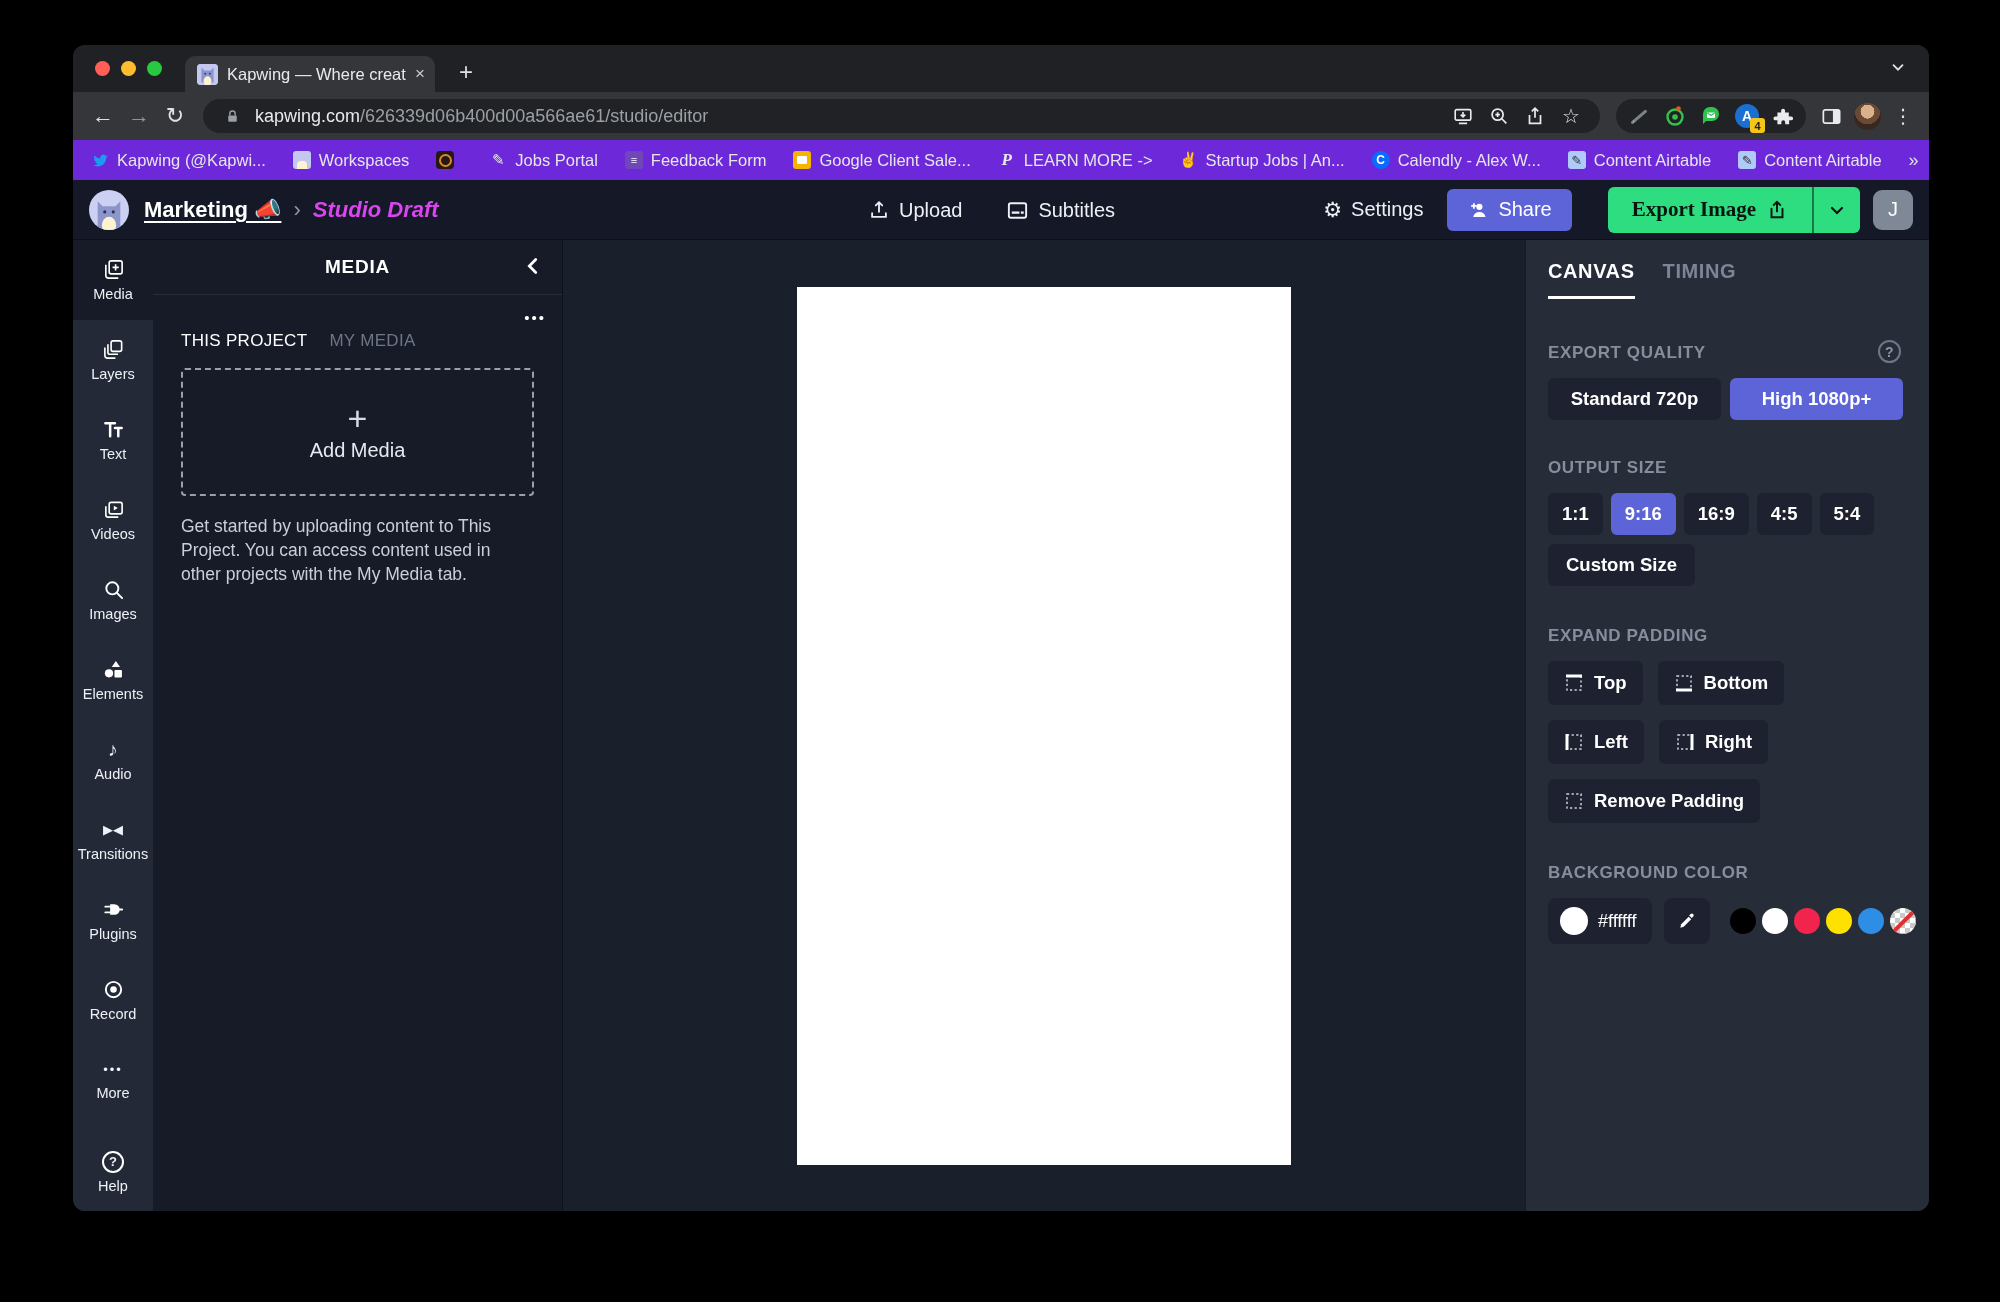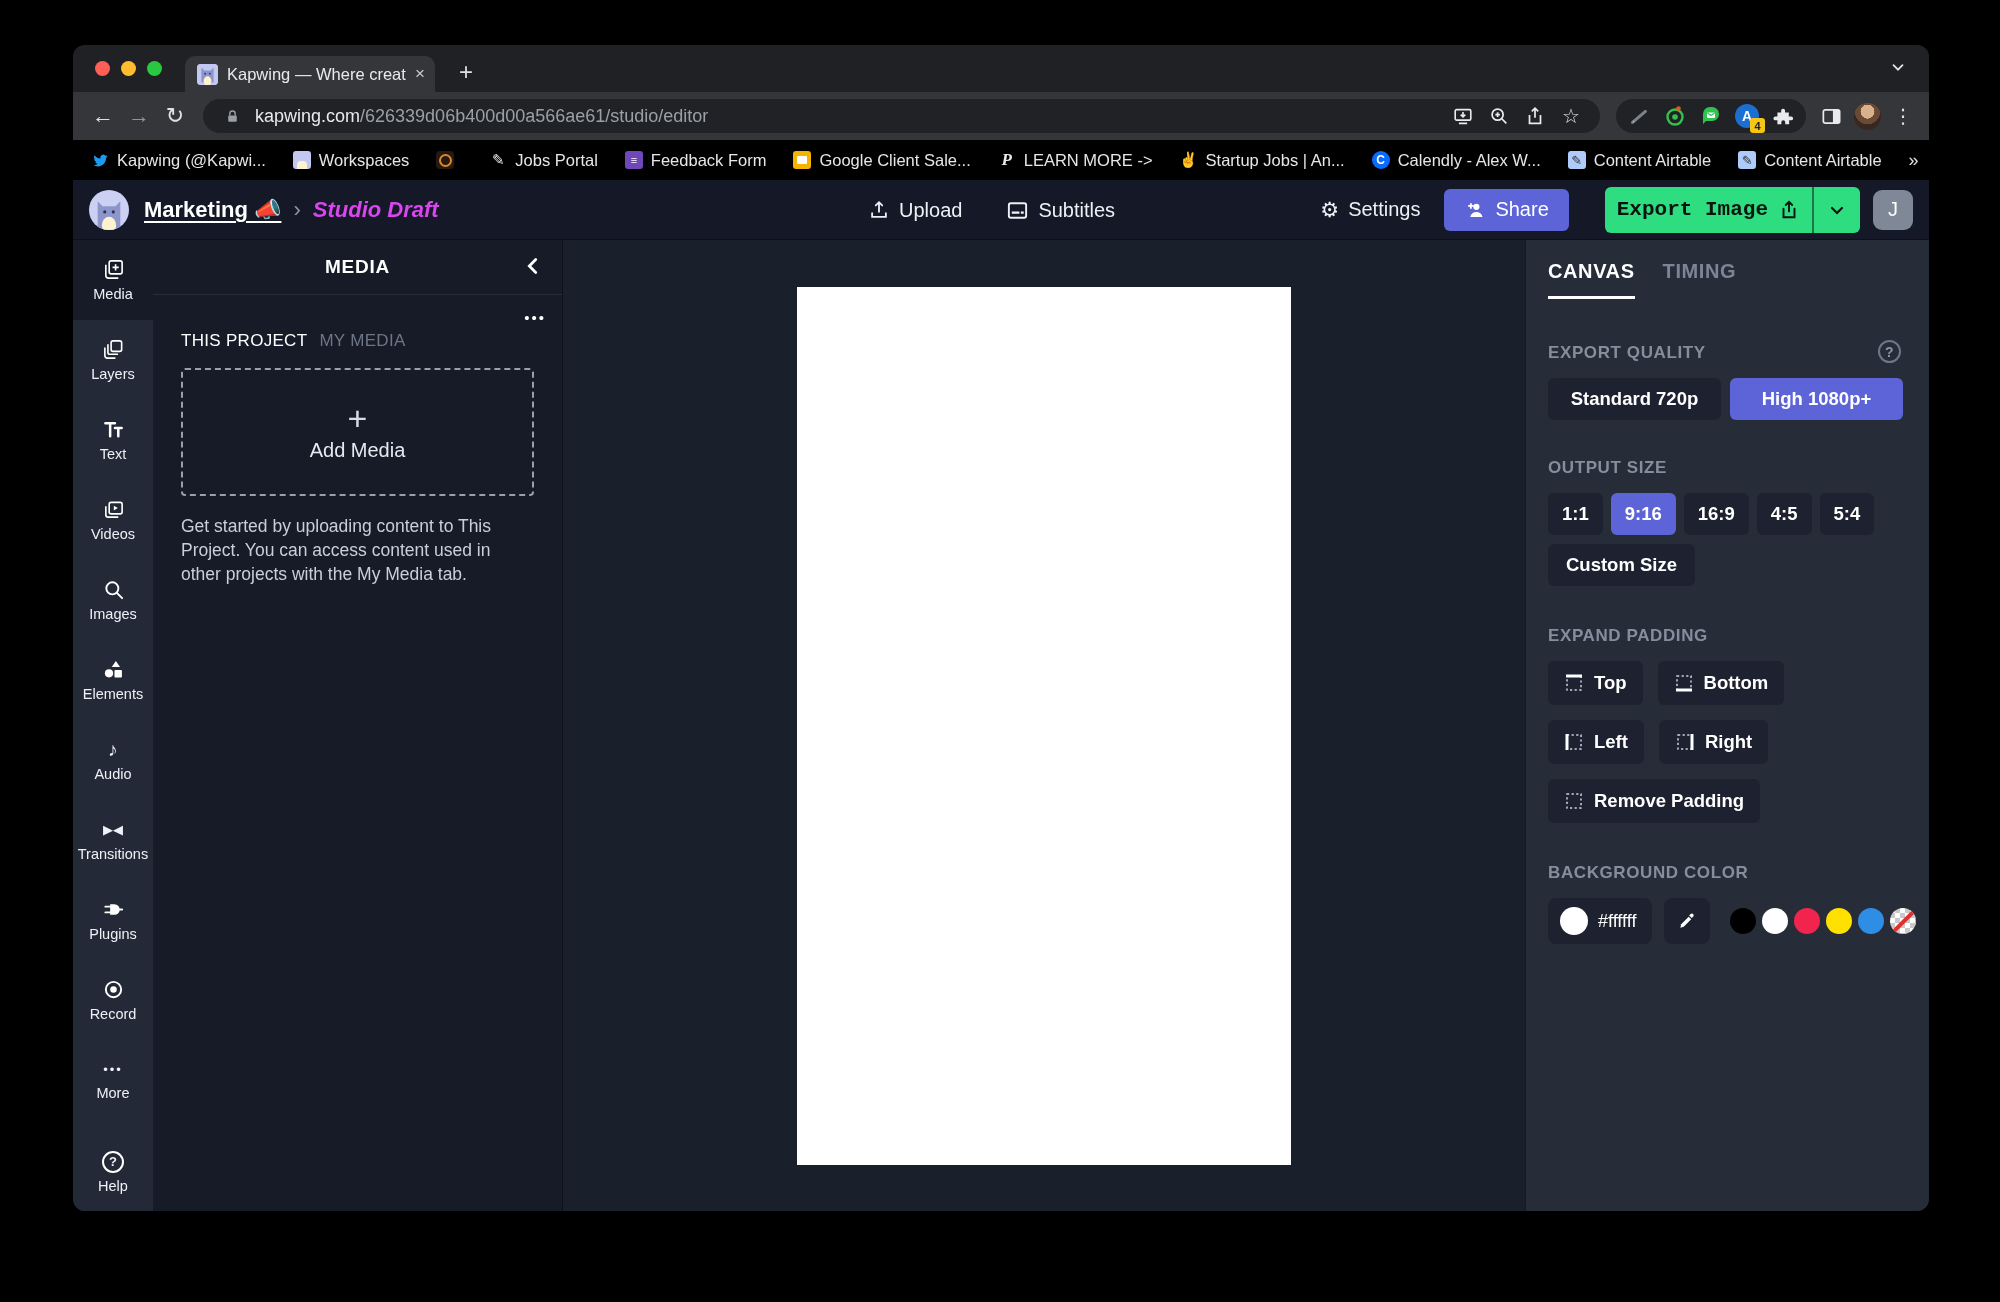--- a/index.html
+++ b/index.html
@@ -47,21 +47,21 @@
   .ext-a { width:24px; height:24px; border-radius:50%; background:#1b6fd0; color:#fff;
            font-size:14px; font-weight:bold; display:flex; align-items:center; justify-content:center;}
   .ext-badge { position:absolute; right:-5px; bottom:-4px; min-width:15px; height:15px;
                background:#f5c518; color:#202124; font-size:11px; font-weight:bold;
                border-radius:3px; display:flex; align-items:center; justify-content:center; padding:0 2px;}
   .avatar-chrome { width:27px; height:27px; border-radius:50%; flex:none; margin:0 6px;
     background:radial-gradient(circle at 50% 32%, #d9b18c 0 30%, #6b4a35 31% 55%, #37271e 56% 100%); }
   .kebab { color:#dfe1e5; font-size:20px; width:24px; text-align:center; flex:none;}
 
   
-  .bookmarks { height:40px; background:#000000; display:flex; align-items:center;
+  .bookmarks { height:40px; background:#6d28d9; display:flex; align-items:center;
                padding:0 18px; gap:27px; flex:none; }
   .bm { display:flex; align-items:center; gap:8px; color:#e4e6e9; font-size:16.5px; white-space:nowrap; }
   .bi { width:18px; height:18px; border-radius:3px; flex:none; position:relative;
         display:flex; align-items:center; justify-content:center; font-size:13px; }
   .bi-kapwing { background:#c3c8f0; overflow:hidden; }
   .bi-kapwing::after { content:""; position:absolute; bottom:0; left:4px; right:4px; height:8px;
                        background:#fdf3cf; border-radius:4px 4px 0 0; }
   .bi-insta { background:#241a10; border-radius:4px; }
   .bi-insta::after { content:""; width:9px; height:9px; border:2px solid #e0862a; border-radius:50%; }
   .bi-pencil { color:#e8eaed; font-size:15px; }
@@ -90,22 +90,22 @@
   .tb-center { position:absolute; left:795px; top:0; height:60px; display:flex;
                align-items:center; gap:44px; }
   .tb-item { display:flex; align-items:center; gap:9px; color:#eef0f5; font-size:20px; }
   .tb-item .gear-glyph { font-size:21px; }
   .tb-right { margin-left:auto; display:flex; align-items:center; }
   .share-btn { height:42px; background:#5c64d8; color:#fff; border:none; border-radius:6px;
                font-size:20px; display:flex; align-items:center; gap:9px; padding:0 20px;
                margin-left:24px; font-family:inherit; }
   .export-group { display:flex; margin-left:36px; height:46px; }
   .export-main { background:#2edd80; border:none; border-radius:6px 0 0 6px; display:flex;
-                 align-items:center; gap:10px; padding:0 12px; color:#0a1510; font-size:21px;
-                 font-weight:bold; font-family:Liberation Mono, monospace; }
+                 align-items:center; gap:10px; padding:0 24px; color:#0a1510; font-size:21px;
+                 font-weight:bold; font-family:Liberation Serif, serif; }
   .export-caret { width:48px; background:#2edd80; border:none; border-left:2px solid rgba(0,0,0,.45);
                   border-radius:0 6px 6px 0; display:flex; align-items:center; justify-content:center;
                   color:#0a1510; }
   .user-badge { width:40px; height:40px; border-radius:9px; background:#7e8896; color:#fff;
                 font-size:20px; display:flex; align-items:center; justify-content:center;
                 margin-left:13px; }
 
   .app-body { flex:1; display:flex; min-height:0; }
 
   
@@ -123,21 +123,21 @@
 
   
   .media-panel { width:410px; background:#161b27; flex:none; display:flex; flex-direction:column;
                  border-right:1px solid rgba(0,0,0,.35); }
   .mp-header { height:55px; position:relative; display:flex; align-items:center;
                justify-content:center; border-bottom:1px solid rgba(255,255,255,.08); flex:none;}
   .mp-title { color:#fff; font-size:19px; font-weight:bold; letter-spacing:.8px; }
   .mp-collapse { position:absolute; right:18px; top:15px; color:#fff; }
   .mp-content { position:relative; padding:22px 28px; flex:1; }
   .mp-dots { position:absolute; top:14px; right:16px; color:#fff; font-size:15px; letter-spacing:2px; }
-  .mp-tabs { display:flex; gap:12px; margin-top:14px; }
+  .mp-tabs { display:flex; gap:22px; margin-top:14px; }
   .mp-tab { font-size:17px; letter-spacing:.3px; }
   .mp-tab.active { color:#fff; }
   .mp-tab.inactive { color:#6d7587; }
   .add-box { margin-top:17px; height:128px; border:2px dashed #97a0b0; border-radius:4px;
              display:flex; flex-direction:column; align-items:center; justify-content:center; gap:6px;
              color:#e6e9f0; }
   .add-plus { font-size:34px; font-weight:300; line-height:30px; color:#d7dbe4; }
   .add-label { font-size:20px; }
   .mp-desc { margin-top:18px; color:#c9cfda; font-size:17.5px; line-height:24px; }
 

